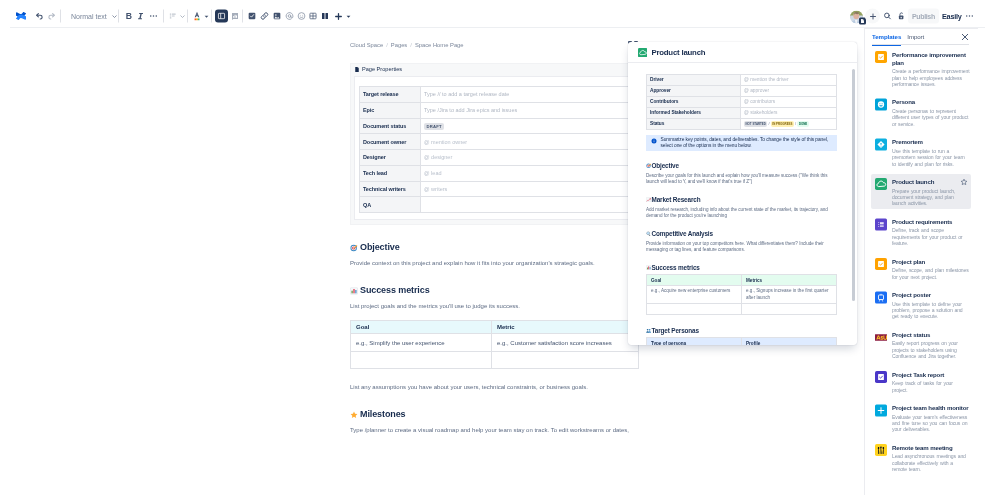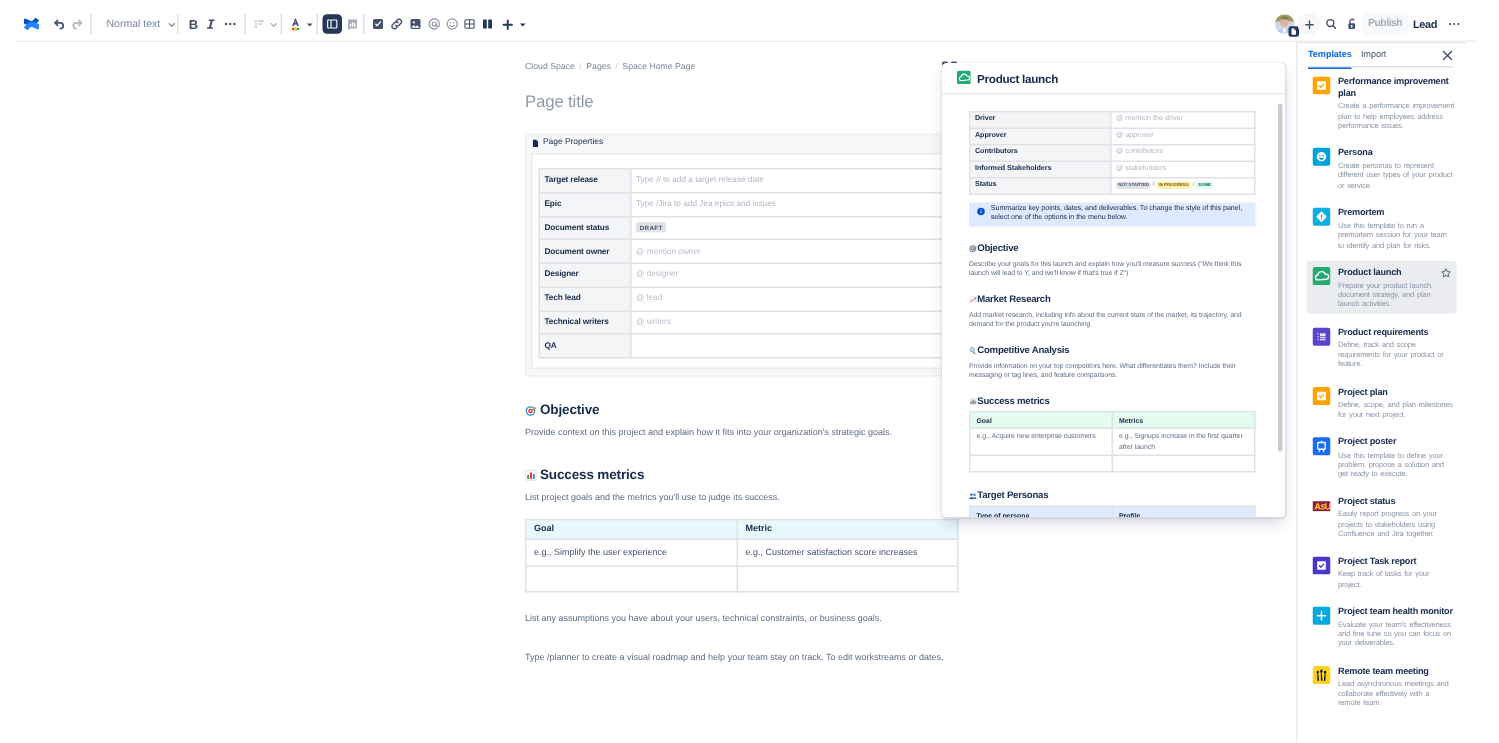--- a/index.html
+++ b/index.html
@@ -313,41 +313,40 @@
       </div>
       <div class="plain-btn" style="left:98px;">
         <svg width="9" height="10" viewBox="0 0 20 22">
             <path d="M6.6 10.2V7.4a3.4 3.4 0 0 1 6.2-1.9" fill="none" stroke="#42526E" stroke-width="2"></path>
             <rect x="4.2" y="10" width="10" height="8.4" rx="1.6" fill="#42526E"></rect>
             <circle cx="9.2" cy="13.8" r="1.4" fill="#fff"></circle>
             <rect x="8.5" y="13.8" width="1.4" height="2.8" fill="#fff"></rect>
           </svg>
       </div>
       <div class="publish-btn" style="left:109px;">Publish</div>
-      <div class="close-btn" style="left:143px;">Lead</div>
+      <div class="close-btn" style="left:143px;">Easily</div>
       <div class="more-btn" style="left:166px;">
         <svg width="9" height="9" viewBox="0 0 24 24" fill="#42526E">
             <circle cx="4.6" cy="12" r="1.9"></circle>
             <circle cx="12" cy="12" r="1.9"></circle>
             <circle cx="19.4" cy="12" r="1.9"></circle>
           </svg>
       </div>
     </div>
   </div>
   <div class="toolbar-shadow"></div>
 
   <div class="doc">
     <div class="breadcrumb">
       <span>Cloud Space</span>
       <span class="sep">/</span>
       <span>Pages</span>
       <span class="sep">/</span>
       <span>Space Home Page</span>
     </div>
-    <div class="page-title">Page title</div>
 
     <div class="pp-macro">
       <div class="pp-head">
         <svg width="4" height="5" viewBox="0 0 16 20">
             <path d="M1 0h9l5 5v15H1z" fill="#172B4D"></path>
             <path d="M10 0v5h5z" fill="#6B778C"></path>
           </svg>
         <span>Page Properties</span>
       </div>
       <div class="pp-body">
@@ -435,20 +434,28 @@
             <tr>
               <td></td>
               <td></td>
             </tr>
           </tbody>
         </table>
         <div class="sec">
           <p>List any assumptions you have about your users, technical constraints, or business goals.</p>
         </div>
         <div class="sec">
+          <h2>
+            <span class="emoji">
+              <svg width="8" height="8" viewBox="0 0 24 24">
+                <path d="M12 1.6l3.1 6.5 7.1.9-5.2 4.9 1.4 7-6.4-3.5-6.4 3.5 1.4-7L1.8 9l7.1-.9z" fill="#FFAC33"></path>
+              </svg>
+            </span>
+            <span>Milestones</span>
+          </h2>
           <p>Type /planner to create a visual roadmap and help your team stay on track. To edit workstreams or dates,</p>
         </div>
       </div>
   </div>
 
   <div style="position:absolute;left:628px;top:41px;display:flex;gap:2px;">
     <span style="display:block;width:4px;height:3px;background:#42526E;border-radius:1px;"></span>
     <span style="display:block;width:4px;height:3px;background:#42526E;border-radius:1px;"></span>
   </div>
   <div class="preview">

